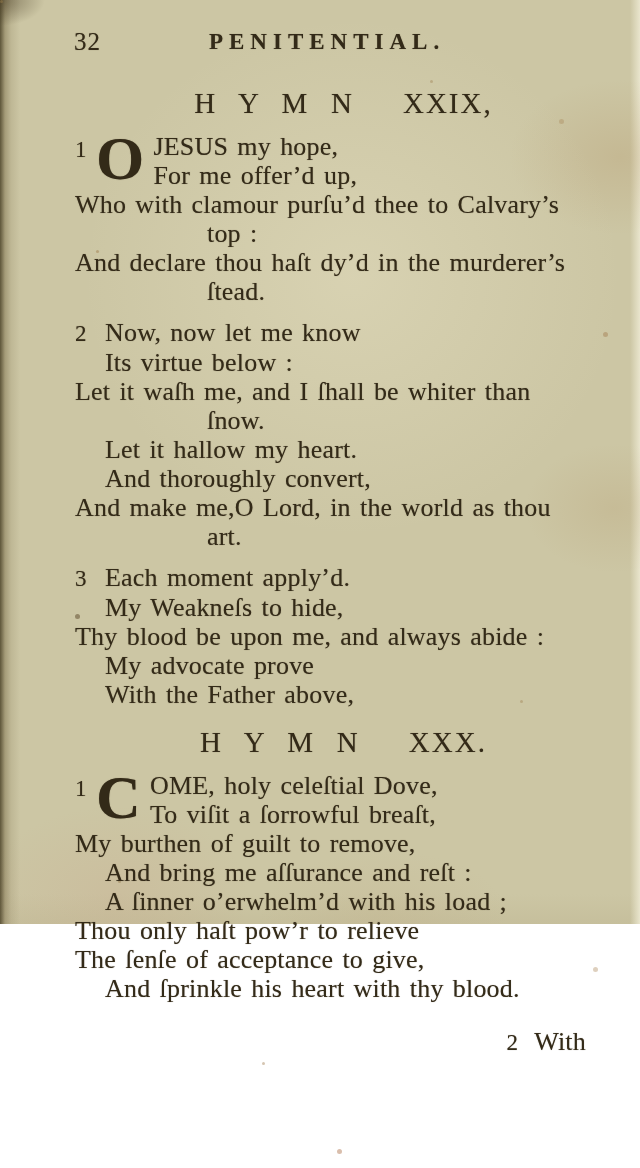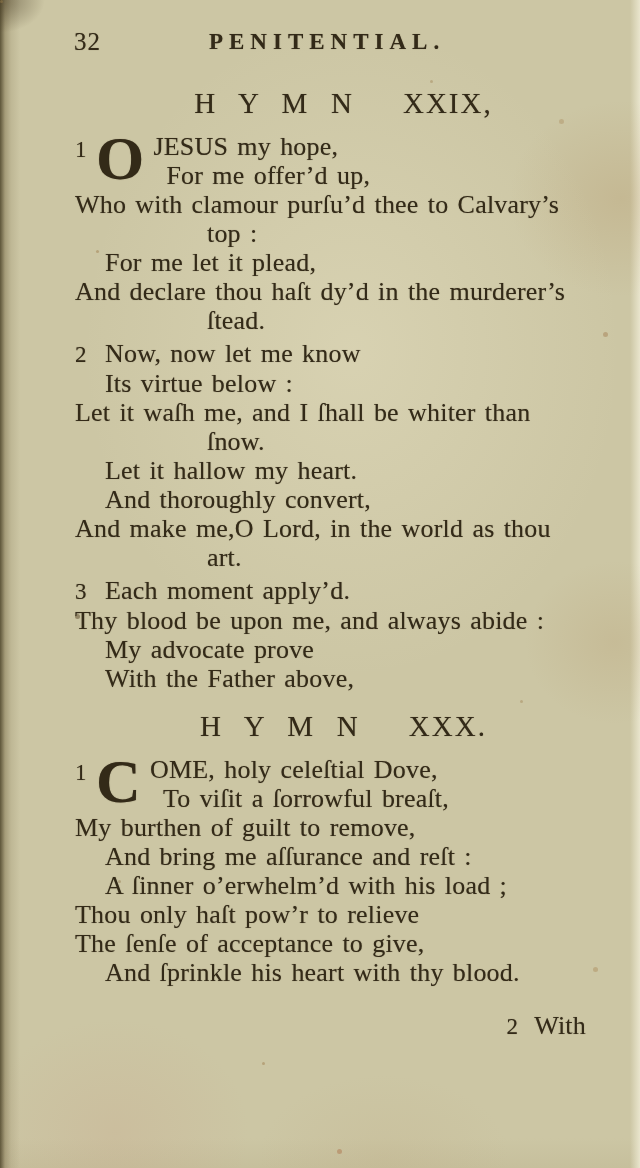--- a/index.html
+++ b/index.html
@@ -1,18 +1,18 @@
 <!DOCTYPE html>
 <html><head>
 <meta charset="utf-8">
 <style>
   html,body{margin:0;padding:0;}
   body{width:640px;height:1168px;overflow:hidden;}
   .page{
-    position:relative;width:640px;height:1168px;
+    position:relative;width:640px;height:924px;
     font-family:"Liberation Serif","DejaVu Serif",serif;
     color:#332a18;
     background:
       radial-gradient(ellipse 60% 40% at 55% 30%, rgba(230,224,194,0.45), rgba(0,0,0,0) 70%),
       radial-gradient(ellipse 25% 12% at 97% 17%, rgba(168,130,80,0.20), rgba(0,0,0,0) 70%),
       radial-gradient(ellipse 20% 10% at 96% 55%, rgba(172,140,92,0.18), rgba(0,0,0,0) 70%),
       radial-gradient(ellipse 30% 14% at 18% 97%, rgba(198,152,128,0.18), rgba(0,0,0,0) 70%),
       radial-gradient(ellipse 28% 10% at 60% 99%, rgba(186,160,120,0.14), rgba(0,0,0,0) 70%),
       radial-gradient(ellipse 10% 4% at 0% 0%, rgba(70,58,34,0.55), rgba(0,0,0,0) 70%),
       linear-gradient(90deg, #5d5539 0px, #a49b78 5px, rgba(164,155,120,0.35) 11px, rgba(0,0,0,0) 20px),
@@ -43,22 +43,22 @@
     line-height:29px;letter-spacing:0.2px;word-spacing:2.5px;}
   .hymn-title{display:flex;justify-content:center;align-items:baseline;gap:44px;
     font-size:29px;margin:0 0 6px 0;line-height:38px;}
   .hymn-title .hw{letter-spacing:7px;}
   .hymn-title .hn{letter-spacing:2px;}
   .hymn-title.second{margin-top:14px;}
   .opening{display:flex;align-items:flex-start;margin:10px 0 0 0;}
   .opening .vnum{width:21px;font-size:23px;padding-top:3px;flex:none;}
   .drop-cap{font-size:62px;line-height:52px;font-weight:bold;margin:0 9px 0 0;flex:none;}
   .open-lines{flex:1;}
-  .open-lines .ol2{margin-left:13px;}
-  .verse{margin-top:4px;}
+  .open-lines .ol2{}
+  .verse{margin-top:12px;}
   .line{white-space:nowrap;}
   .i1{margin-left:30px;}
   .i2{margin-left:132px;}
   .vline .vnum{display:inline-block;width:30px;font-size:23px;}
   .catchword{text-align:right;margin:24px 26px 0 0;font-size:26px;}
   .catchword .cw-num{margin-right:16px;font-size:23px;}
 </style>
 </head>
 <body>
 
@@ -80,41 +80,41 @@
     <div class="opening">
       <span class="vnum">1</span>
       <span class="drop-cap">O</span>
       <div class="open-lines">
         <div class="line ol1">JESUS my hope,</div>
         <div class="line ol2">For me offer’d up,</div>
       </div>
     </div>
     <div class="line">Who with clamour purſu’d thee to Calvary’s</div>
     <div class="line i2">top :</div>
-    <div class="line i1">For me let it plead,</div>
     <div class="line">And declare thou haſt dy’d in the murderer’s</div>
     <div class="line i2">ſtead.</div>
 
     <div class="verse">
       <div class="line vline">
         <span class="vnum">2</span><span>Now, now let me know</span>
       </div>
       <div class="line i1">Its virtue below :</div>
       <div class="line">Let it waſh me, and I ſhall be whiter than</div>
       <div class="line i2">ſnow.</div>
       <div class="line i1">Let it hallow my heart.</div>
       <div class="line i1">And thoroughly convert,</div>
       <div class="line">And make me,O Lord, in the world as thou</div>
       <div class="line i2">art.</div>
     </div>
 
     <div class="verse">
       <div class="line vline">
         <span class="vnum">3</span><span>Each moment apply’d.</span>
       </div>
+      <div class="line i1">My Weakneſs to hide,</div>
       <div class="line">Thy blood be upon me, and always abide :</div>
       <div class="line i1">My advocate prove</div>
       <div class="line i1">With the Father above,</div>
     </div>
 
     <div class="hymn-title second">
       <span class="hw">H Y M N</span>
       <span class="hn">XXX.</span>
     </div>
 

